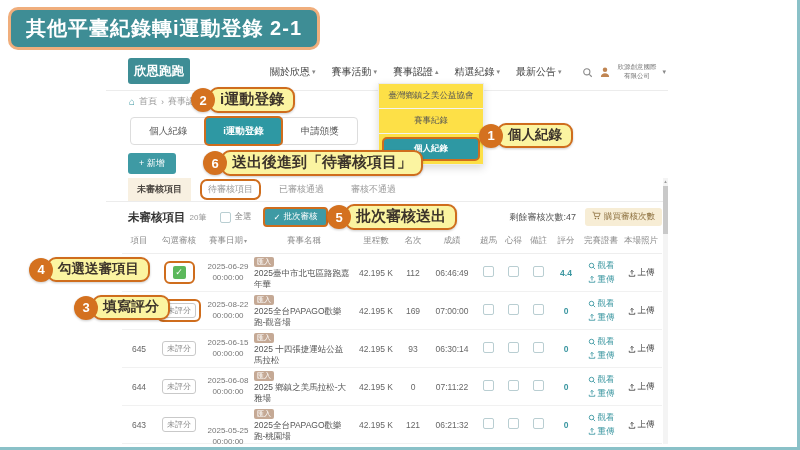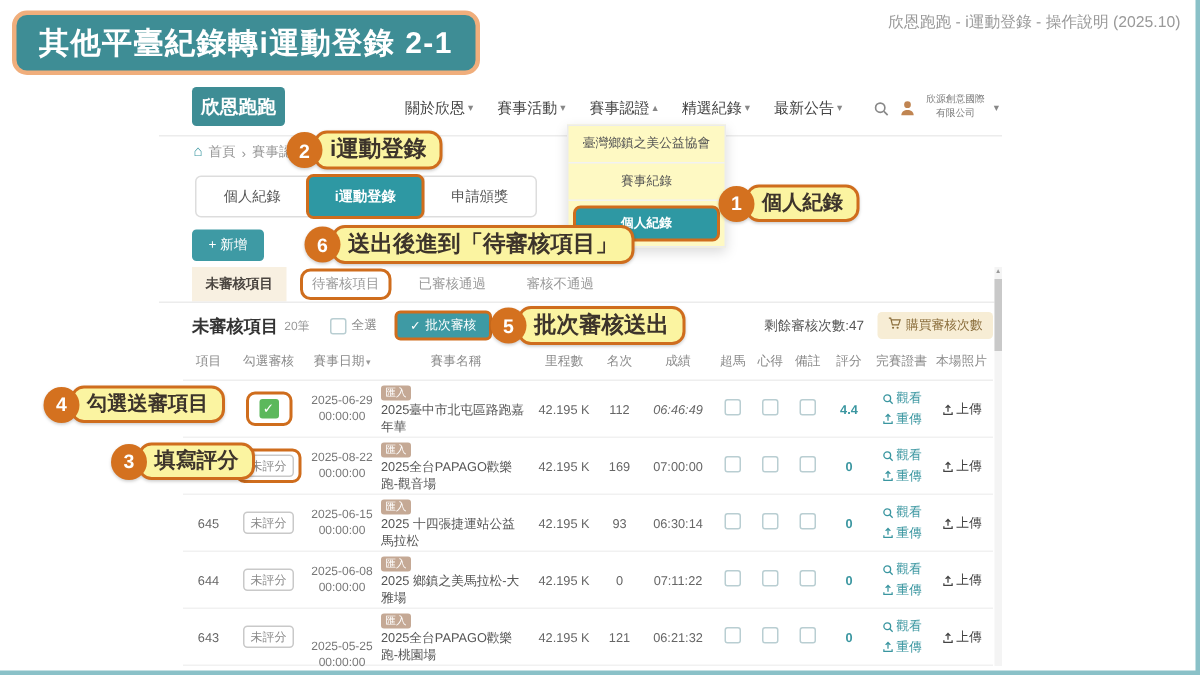--- a/index.html
+++ b/index.html
@@ -15,21 +15,21 @@
   .site-header{position:absolute;left:0;top:0;width:562px;height:36px;border-bottom:1px solid #ececec;}
   .logo{position:absolute;left:22px;top:4px;width:62px;height:26px;background:#3E8D95;color:#fff;
     font-weight:bold;font-size:12.5px;display:flex;align-items:center;justify-content:center;border-radius:3px;}
   .nav{position:absolute;left:164px;top:0;height:36px;display:flex;align-items:center;gap:16px;}
   .nav-item{font-size:10px;color:#444;display:flex;align-items:center;gap:2px;cursor:pointer;white-space:nowrap;}
   .caret{font-size:7px;color:#888;}
   .hdr-right{position:absolute;right:2px;top:0;height:36px;display:flex;align-items:center;gap:6px;color:#777;}
   .account{font-size:6.5px;color:#777;line-height:1.35;text-align:center;}
   .breadcrumb{position:absolute;left:23px;top:41px;font-size:9px;color:#999;display:flex;gap:4px;align-items:center;}
   .bc-home{color:#3a96a0;font-size:10px;}
-  .dropdown{position:absolute;left:272px;top:29px;width:104px;background:#fef9c3;border:1px solid #ececec;
+  .dropdown{position:absolute;left:272px;top:29px;width:104px;background:#fde047;border:1px solid #ececec;
     box-shadow:0 3px 8px rgba(0,0,0,.15);z-index:6;}
   .dd-item{padding:6px 2px;font-size:8.5px;color:#555;text-align:center;border-bottom:1px solid #f2f2f2;cursor:pointer;}
   .dd-item.active{background:#2E98A3;color:#fff;border:2px solid #CF6D1D;border-radius:5px;margin:3px;
     padding:4px 0;font-weight:bold;border-bottom:2px solid #CF6D1D;}
   .tabs{position:absolute;left:24px;top:63px;width:226px;height:26px;border:1px solid #ddd;border-radius:4px;display:flex;}
   .tab{flex:1;display:flex;align-items:center;justify-content:center;font-size:9.5px;color:#555;cursor:pointer;}
   .tab + .tab{border-left:1px solid #ddd;}
   .tab.active{background:#2E98A3;color:#fff;border:2px solid #CF6D1D;border-radius:5px;margin:-2px -1px;z-index:2;font-weight:bold;}
   .add-btn{position:absolute;left:22px;top:99px;background:#3E9AA4;color:#fff;font-size:9px;padding:4px 11px;border-radius:3px;cursor:pointer;}
   .status-tabs{position:absolute;left:22px;top:124px;display:flex;align-items:center;gap:9px;}
@@ -81,21 +81,20 @@
   .c5{left:327px;top:204px;} .c5 .co-label{font-size:15px;}
   .c6{left:203px;top:150px;} .c6 .co-label{font-size:15px;}
   svg{display:block;}
 </style>
 </head>
 <body>
 
 <div class="slide">
 
   <div class="title-banner">其他平臺紀錄轉i運動登錄 2-1</div>
-  <div class="caption">欣恩跑跑 - i運動登錄 - 操作說明 (2025.10)</div>
 
   <div class="site">
 
     <div class="site-header">
       <div class="logo">欣恩跑跑</div>
       <div class="nav">
           <span class="nav-item">
             <span>關於欣恩</span>
             <span class="caret">▾</span>
           </span>
@@ -213,21 +212,21 @@
             <div class="td " style="width: 46px;"><span class="hlbox">
                 <span class="cb checked">✓</span>
               </span></div>
             <div class="td datecell" style="width: 52px;">
               <div>2025-06-29</div>
               <div>00:00:00</div>
             </div>
             <div class="td namecell" style="width: 100px;"><span class="tag">匯入</span><div class="ename">2025臺中市北屯區路跑嘉年華</div></div>
             <div class="td " style="width: 44px;">42.195 K</div>
             <div class="td " style="width: 30px;">112</div>
-            <div class="td " style="width: 48px; font-style: italic;">06:46:49</div>
+            <div class="td " style="width: 48px;">06:46:49</div>
             <div class="td " style="width: 25px;"><span class="cb"></span></div>
             <div class="td " style="width: 25px;"><span class="cb"></span></div>
             <div class="td " style="width: 25px;"><span class="cb"></span></div>
             <div class="td score" style="width: 30px;">4.4</div>
             <div class="td " style="width: 40px;">
               <span class="lk"><span>
                   <svg width="8" height="8" viewBox="0 0 16 16">
                     <circle cx="7" cy="7" r="4.5" fill="none" stroke="currentColor" stroke-width="1.8"></circle>
                     <line x1="10.6" y1="10.6" x2="14.2" y2="14.2" stroke="currentColor" stroke-width="1.8"></line>
                   </svg>

